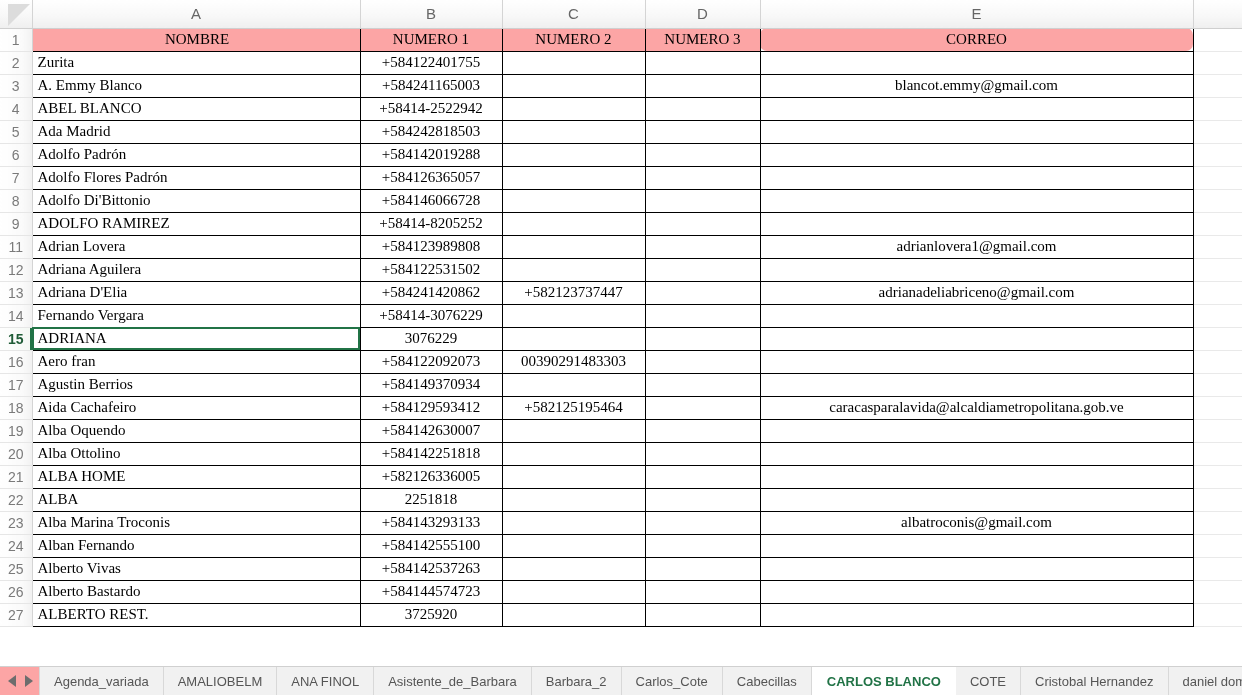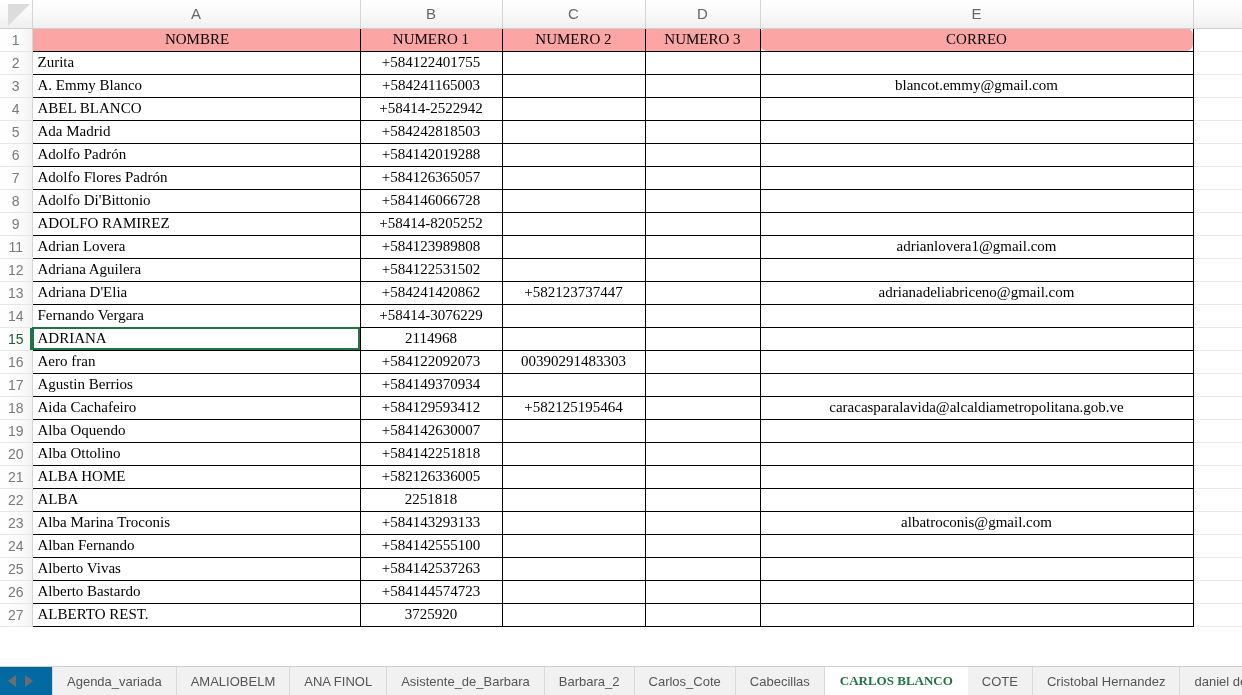--- a/index.html
+++ b/index.html
@@ -85,21 +85,21 @@
     font-size: 14px;
     color: #7a7a7a;
     text-align: center;
     vertical-align: middle;
     padding: 0;
     user-select: none;
     position: relative;
   }
   tr.selected-row td.rowhead {
     color: #1f5c37;
-    font-weight: normal;
+    font-weight: bold;
     background: linear-gradient(to right, #ffffff 0%, #f3f7f3 100%);
     text-align: center;
   }
   tr.selected-row td.rowhead::after {
     content: "";
     position: absolute;
     right: 0; top: 0; bottom: 0;
     width: 2px;
     background: #217346;
   }
@@ -153,27 +153,26 @@
     z-index: 5;
   }
 
   
   .tabbar {
     position: absolute;
     left: 0;
     top: 666px;
     width: 1242px;
     height: 29px;
-    background: #0369a1;
+    background: #fca5a5;
     border-top: 1px solid #d0d0d0;
     display: flex;
     align-items: stretch;
     overflow: hidden;
     user-select: none;
-    gap: 13px;
   }
   .navarrows {
     display: flex;
     align-items: center;
     padding: 0 6px 0 8px;
     gap: 9px;
     flex: 0 0 auto;
   }
   .navarrows .arrow {
     width: 0; height: 0;
@@ -208,21 +207,20 @@
     flex: 0 0 auto;
   }
   .tab:first-child { border-left: 1px solid #d8d8d8; }
   .tab.active {
     background: #ffffff;
     color: #217346;
     font-weight: bold;
     border-right: 1px solid #ffffff;
     border-left: 1px solid #ffffff;
     box-shadow: 0 -1px 0 #ffffff inset;
-    font-family: Liberation Serif, serif;
   }
 </style>
 </head>
 <body>
 
 <div id="app">
 
   <div class="grid-area">
     <table class="sheet">
       <colgroup>
@@ -361,21 +359,21 @@
             <td class="cell col-a">Fernando  Vergara</td>
             <td class="cell col-b">+58414-3076229</td>
             <td class="cell col-c"></td>
             <td class="cell col-d"></td>
             <td class="cell col-e"></td>
             <td class="filler"></td>
           </tr>
           <tr class="datarow selected-row">
             <td class="rowhead">15</td>
             <td class="cell col-a sel-cell">ADRIANA</td>
-            <td class="cell col-b">2114968</td>
+            <td class="cell col-b">3076229</td>
             <td class="cell col-c"></td>
             <td class="cell col-d"></td>
             <td class="cell col-e"></td>
             <td class="filler"></td>
           </tr>
           <tr class="datarow">
             <td class="rowhead">16</td>
             <td class="cell col-a">Aero fran</td>
             <td class="cell col-b">+584122092073</td>
             <td class="cell col-c">00390291483303</td>

